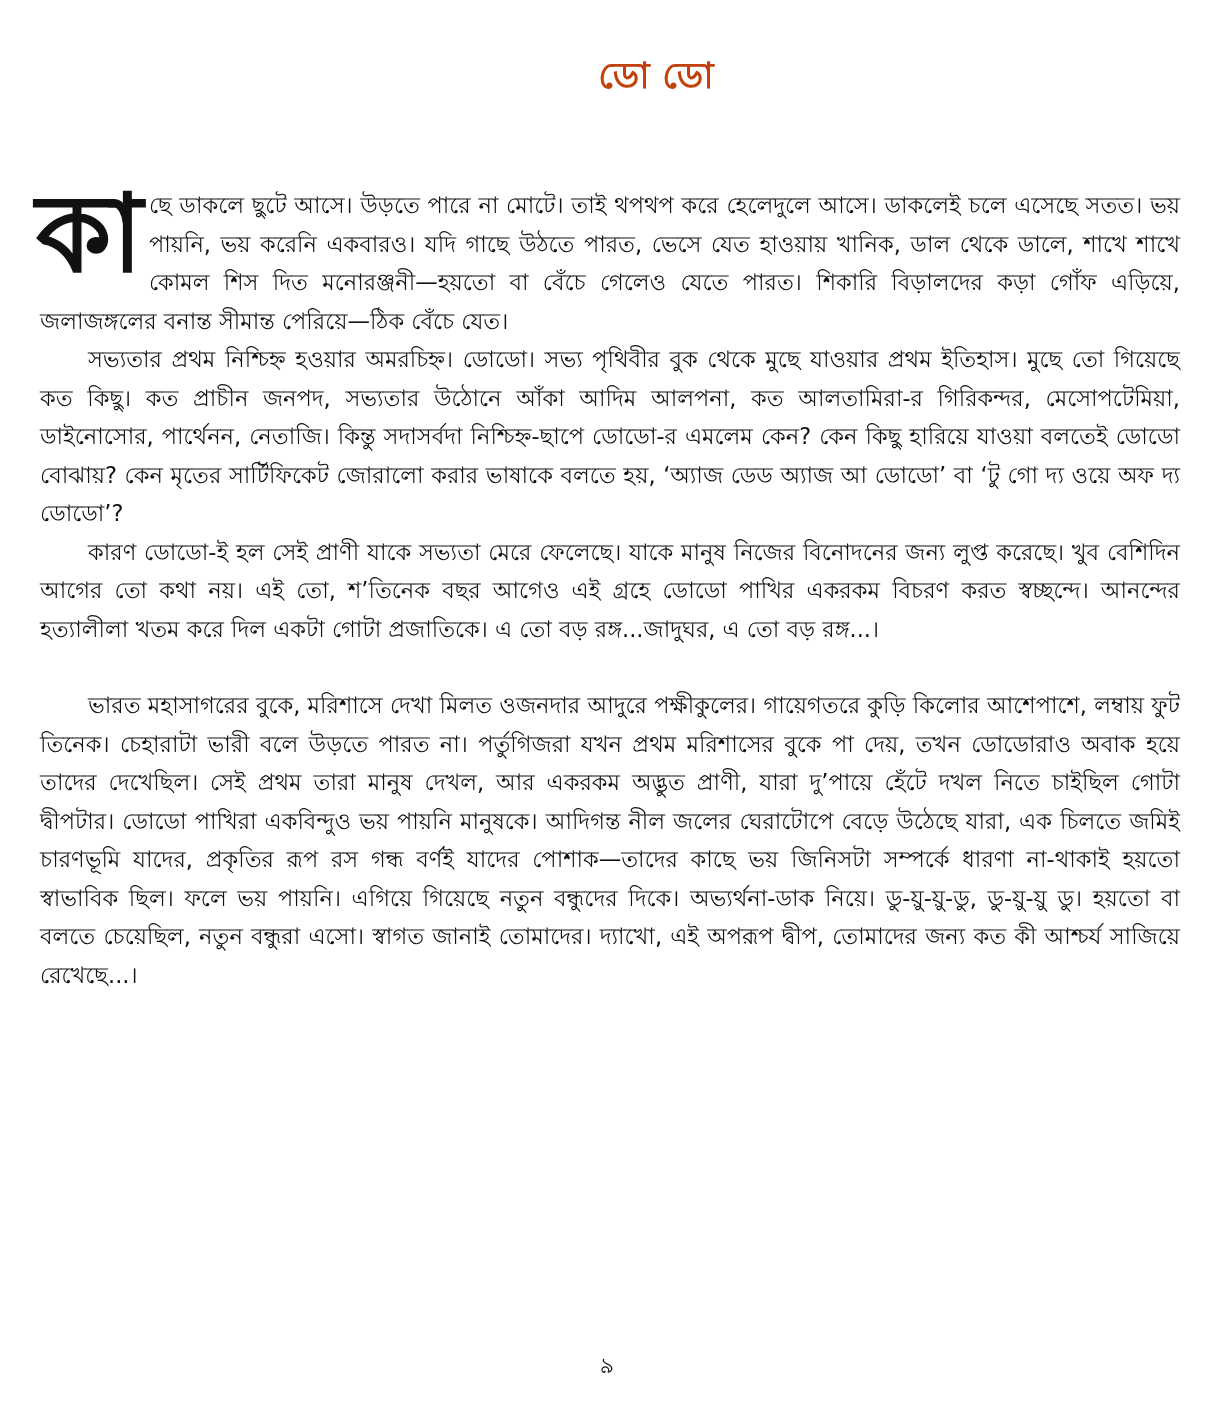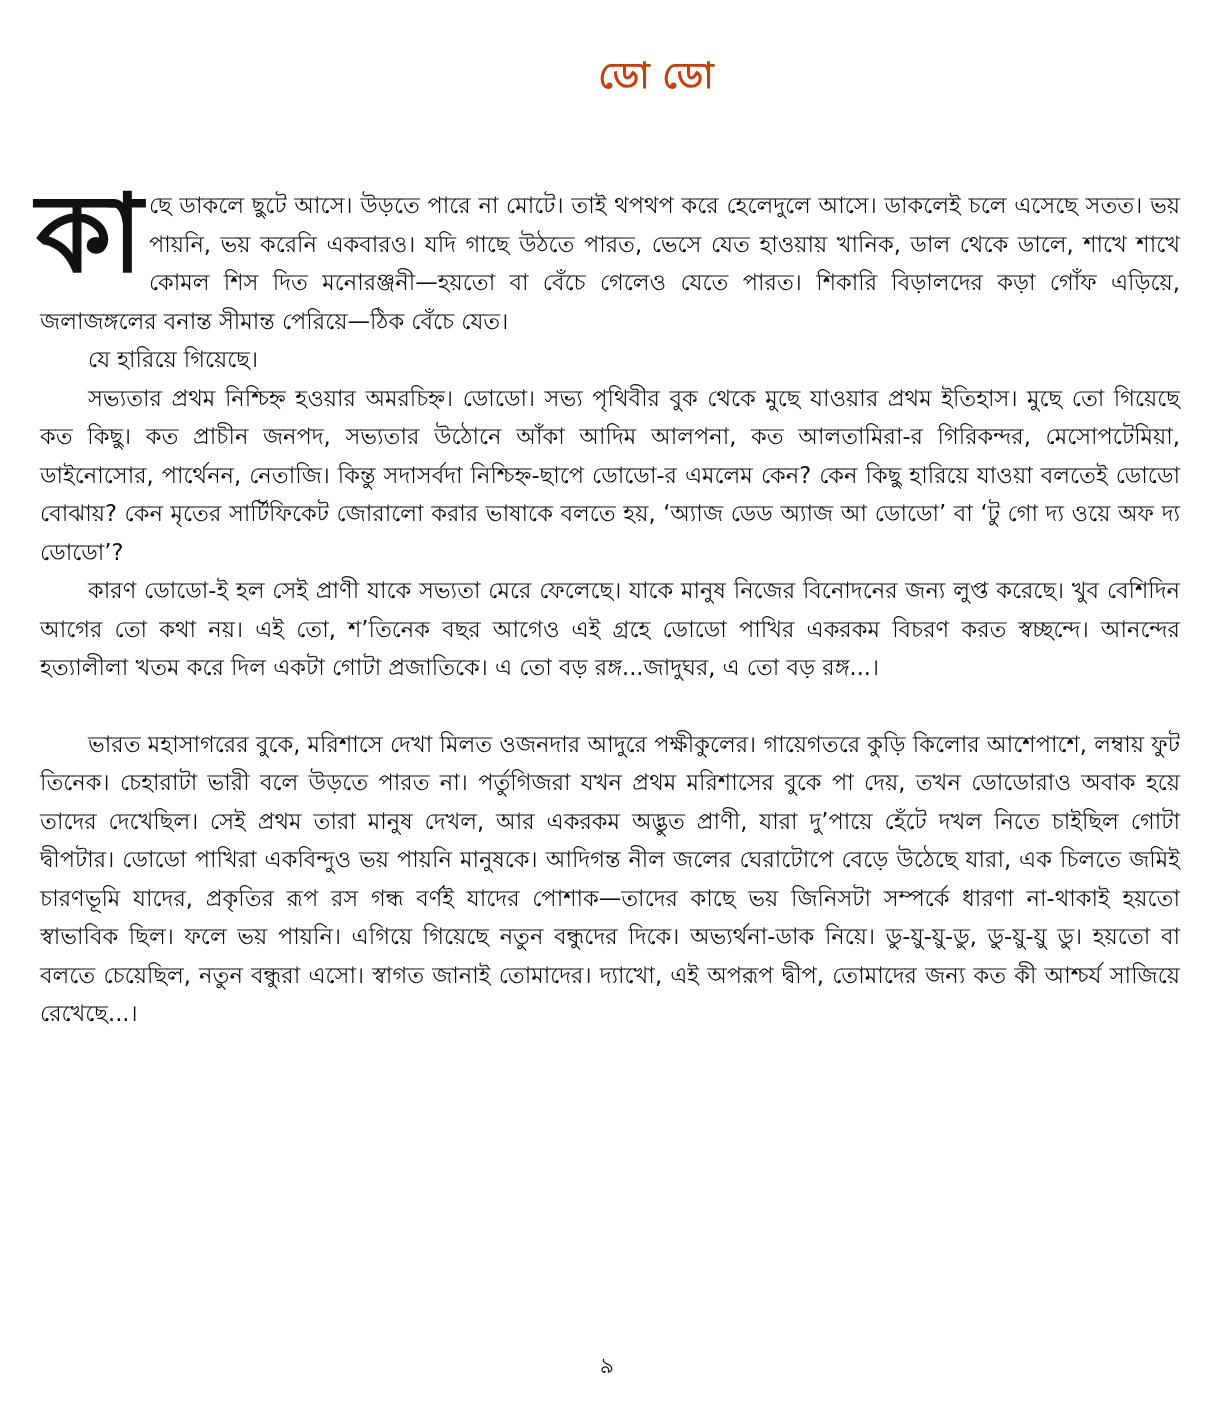--- a/index.html
+++ b/index.html
@@ -29,20 +29,19 @@
     font-size: 22px;
   }
 </style>
 </head>
 <body>
 
 <h1 class="title">ডো ডো</h1>
 
 <div class="body-text">
   <p class="no-indent dropcap-para"><span class="dropcap">কা</span><span>ছে ডাকলে ছুটে আসে। উড়তে পারে না মোটে। তাই থপথপ করে হেলেদুলে আসে। ডাকলেই চলে এসেছে সতত। ভয় পায়নি, ভয় করেনি একবারও। যদি গাছে উঠতে পারত, ভেসে যেত হাওয়ায় খানিক, ডাল থেকে ডালে, শাখে শাখে কোমল শিস দিত মনোরঞ্জনী—হয়তো বা বেঁচে গেলেও যেতে পারত। শিকারি বিড়ালদের কড়া গোঁফ এড়িয়ে, জলাজঙ্গলের বনান্ত সীমান্ত পেরিয়ে—ঠিক বেঁচে যেত।</span></p>
-  <p>যে হারিয়ে গিয়েছে।</p>
   <p>সভ্যতার প্রথম নিশ্চিহ্ন হওয়ার অমরচিহ্ন। ডোডো। সভ্য পৃথিবীর বুক থেকে মুছে যাওয়ার প্রথম ইতিহাস। মুছে তো গিয়েছে কত কিছু। কত প্রাচীন জনপদ, সভ্যতার উঠোনে আঁকা আদিম আলপনা, কত আলতামিরা-র গিরিকন্দর, মেসোপটেমিয়া, ডাইনোসোর, পার্থেনন, নেতাজি। কিন্তু সদাসর্বদা নিশ্চিহ্ন-ছাপে ডোডো-র এমলেম কেন? কেন কিছু হারিয়ে যাওয়া বলতেই ডোডো বোঝায়? কেন মৃতের সার্টিফিকেট জোরালো করার ভাষাকে বলতে হয়, ‘অ্যাজ ডেড অ্যাজ আ ডোডো’ বা ‘টু গো দ্য ওয়ে অফ দ্য ডোডো’?</p>
   <p>কারণ ডোডো-ই হল সেই প্রাণী যাকে সভ্যতা মেরে ফেলেছে। যাকে মানুষ নিজের বিনোদনের জন্য লুপ্ত করেছে। খুব বেশিদিন আগের তো কথা নয়। এই তো, শ’তিনেক বছর আগেও এই গ্রহে ডোডো পাখির একরকম বিচরণ করত স্বচ্ছন্দে। আনন্দের হত্যালীলা খতম করে দিল একটা গোটা প্রজাতিকে। এ তো বড় রঙ্গ...জাদুঘর, এ তো বড় রঙ্গ...।</p>
   <div class="section-gap"></div>
   <p>ভারত মহাসাগরের বুকে, মরিশাসে দেখা মিলত ওজনদার আদুরে পক্ষীকুলের। গায়েগতরে কুড়ি কিলোর আশেপাশে, লম্বায় ফুট তিনেক। চেহারাটা ভারী বলে উড়তে পারত না। পর্তুগিজরা যখন প্রথম মরিশাসের বুকে পা দেয়, তখন ডোডোরাও অবাক হয়ে তাদের দেখেছিল। সেই প্রথম তারা মানুষ দেখল, আর একরকম অদ্ভুত প্রাণী, যারা দু’পায়ে হেঁটে দখল নিতে চাইছিল গোটা দ্বীপটার। ডোডো পাখিরা একবিন্দুও ভয় পায়নি মানুষকে। আদিগন্ত নীল জলের ঘেরাটোপে বেড়ে উঠেছে যারা, এক চিলতে জমিই চারণভূমি যাদের, প্রকৃতির রূপ রস গন্ধ বর্ণই যাদের পোশাক—তাদের কাছে ভয় জিনিসটা সম্পর্কে ধারণা না-থাকাই হয়তো স্বাভাবিক ছিল। ফলে ভয় পায়নি। এগিয়ে গিয়েছে নতুন বন্ধুদের দিকে। অভ্যর্থনা-ডাক নিয়ে। ডু-য়ু-য়ু-ডু, ডু-য়ু-য়ু ডু। হয়তো বা বলতে চেয়েছিল, নতুন বন্ধুরা এসো। স্বাগত জানাই তোমাদের। দ্যাখো, এই অপরূপ দ্বীপ, তোমাদের জন্য কত কী আশ্চর্য সাজিয়ে রেখেছে...।</p>
 </div>
 
 <div class="page-number">৯</div>
 
 </body></html>

